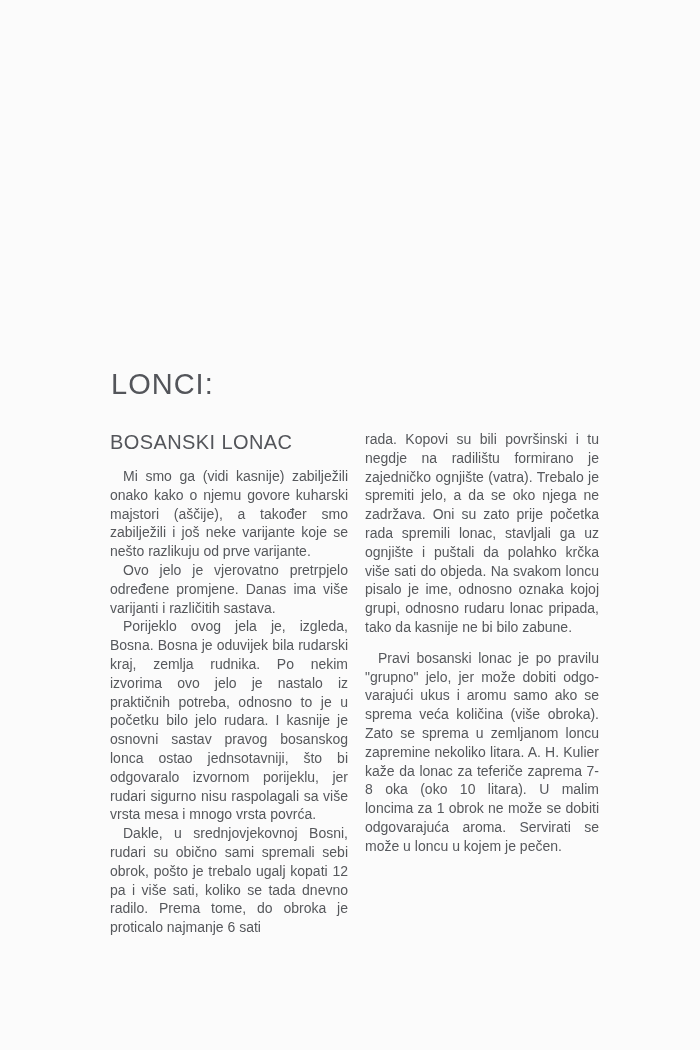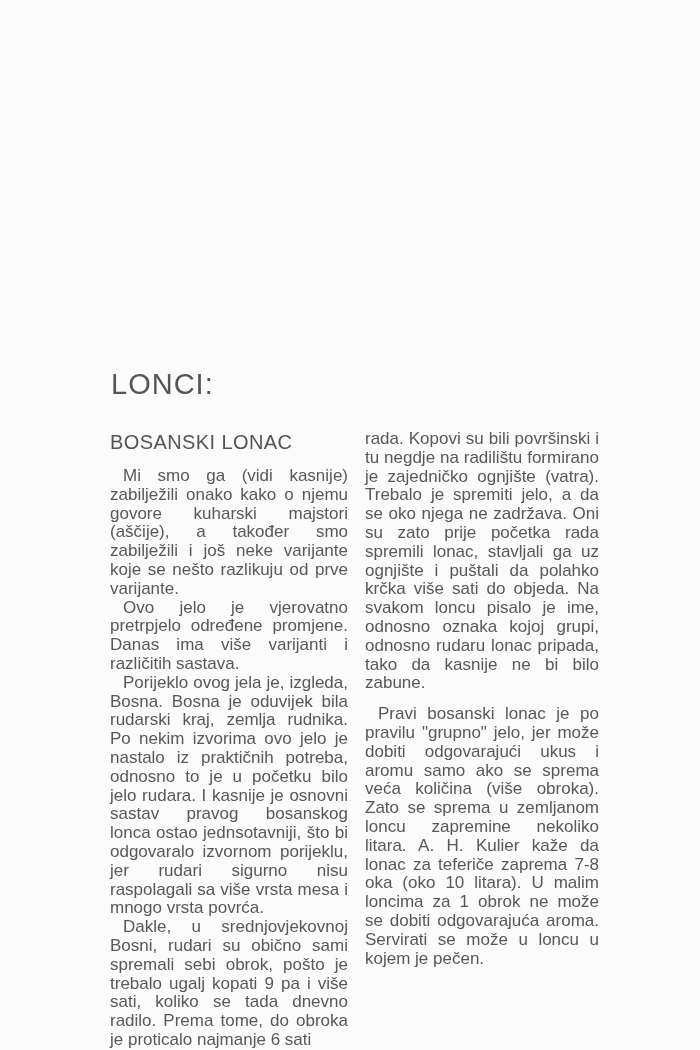--- a/index.html
+++ b/index.html
@@ -30,21 +30,21 @@
   .section-heading {
     position: absolute;
     left: 110px;
     top: 431px;
     font-size: 20px;
     letter-spacing: 0.4px;
     color: #53555a;
   }
   .col {
     position: absolute;
-    font-size: 17px;
+    font-size: 14px;
     line-height: 18.8px;
     text-align: justify;
     hyphens: manual;
   }
   .col-left {
     left: 110px;
     top: 467px;
     width: 238px;
   }
   .col-right {
@@ -69,21 +69,21 @@
 <div class="page">
 
   <div class="page-title">LONCI:</div>
 
   <div class="section-heading">BOSANSKI LONAC</div>
 
   <div class="col col-left">
     <p class="indent">Mi smo ga (vidi kasnije) zabilježili onako kako o njemu govore kuharski majstori (aščije), a također smo zabilježili i još neke varijante koje se nešto razlikuju od prve vari­jante.</p>
     <p class="indent">Ovo jelo je vjerovatno pretrpjelo određene promjene. Danas ima više varijanti i različitih sastava.</p>
     <p class="indent">Porijeklo ovog jela je, izgleda, Bosna. Bosna je oduvijek bila rudarski kraj, zemlja rudnika. Po nekim izvorima ovo jelo je nastalo iz praktičnih potreba, odnosno to je u početku bilo jelo rudara. I kasnije je osnovni sastav pravog bosan­skog lonca ostao jednsotavniji, što bi odgovaralo izvornom porijeklu, jer rudari sigurno nisu raspolagali sa više vrsta mesa i mnogo vrsta povrća.</p>
-    <p class="indent">Dakle, u srednjovjekovnoj Bosni, rudari su obično sami spremali sebi obrok, pošto je trebalo ugalj kopati 9 pa i više sati, koliko se tada dnevno radilo. Prema tome, do obroka je proticalo najmanje 6 sati</p>
+    <p class="indent">Dakle, u srednjovjekovnoj Bosni, rudari su obično sami spremali sebi obrok, pošto je trebalo ugalj kopati 12 pa i više sati, koliko se tada dnevno radilo. Prema tome, do obroka je proticalo najmanje 6 sati</p>
   </div>
 
   <div class="col col-right">
     <p>rada. Kopovi su bili površinski i tu negdje na radilištu formirano je zajedničko ognjište (vatra). Trebalo je spremiti jelo, a da se oko njega ne zadržava. Oni su zato prije početka rada spremili lonac, stav­ljali ga uz ognjište i puštali da polahko krčka više sati do objeda. Na svakom loncu pisalo je ime, odnosno oznaka kojoj grupi, odnosno rudaru lonac pripada, tako da kasnije ne bi bilo zabune.</p>
     <p class="indent para-gap">Pravi bosanski lonac je po pravilu "grupno" jelo, jer može dobiti odgo­varajući ukus i aromu samo ako se sprema veća količina (više obroka). Zato se sprema u zemljanom loncu zapremine nekoliko litara. A. H. Kulier kaže da lonac za teferiče zaprema 7-8 oka (oko 10 litara). U malim loncima za 1 obrok ne može se dobiti odgovarajuća aroma. Servirati se može u loncu u kojem je pečen.</p>
   </div>
 
 </div>
 
 </body></html>

